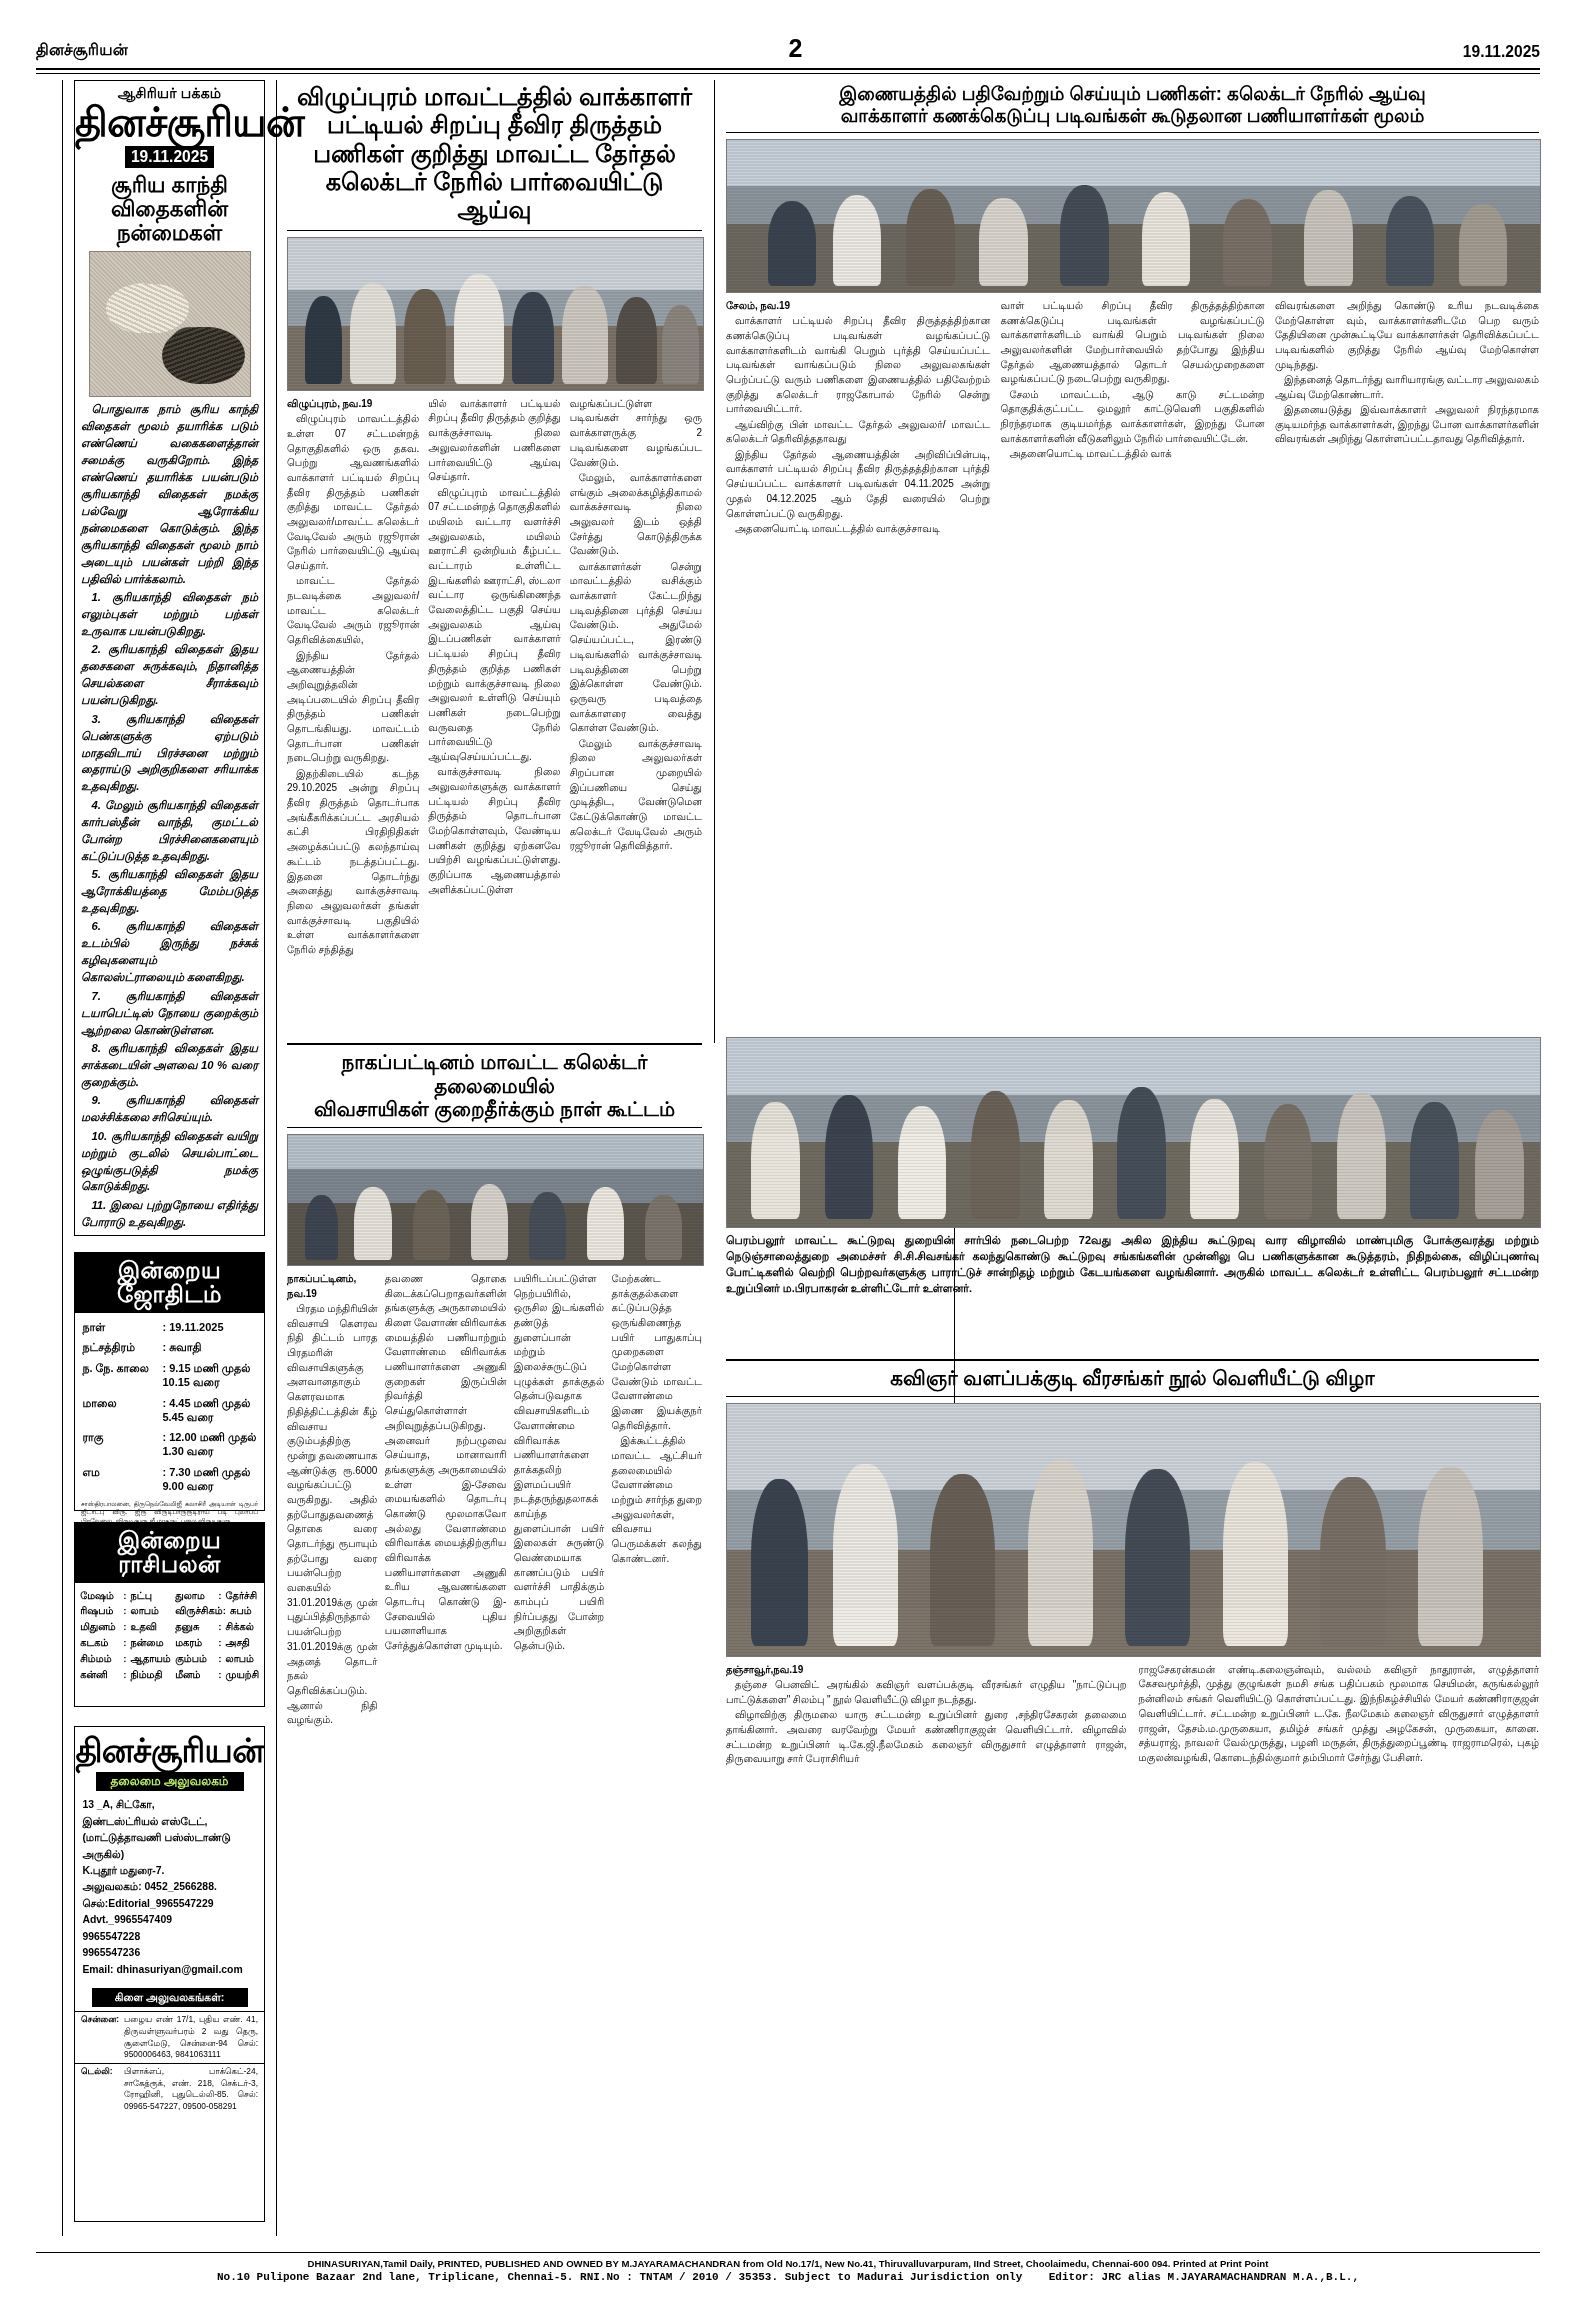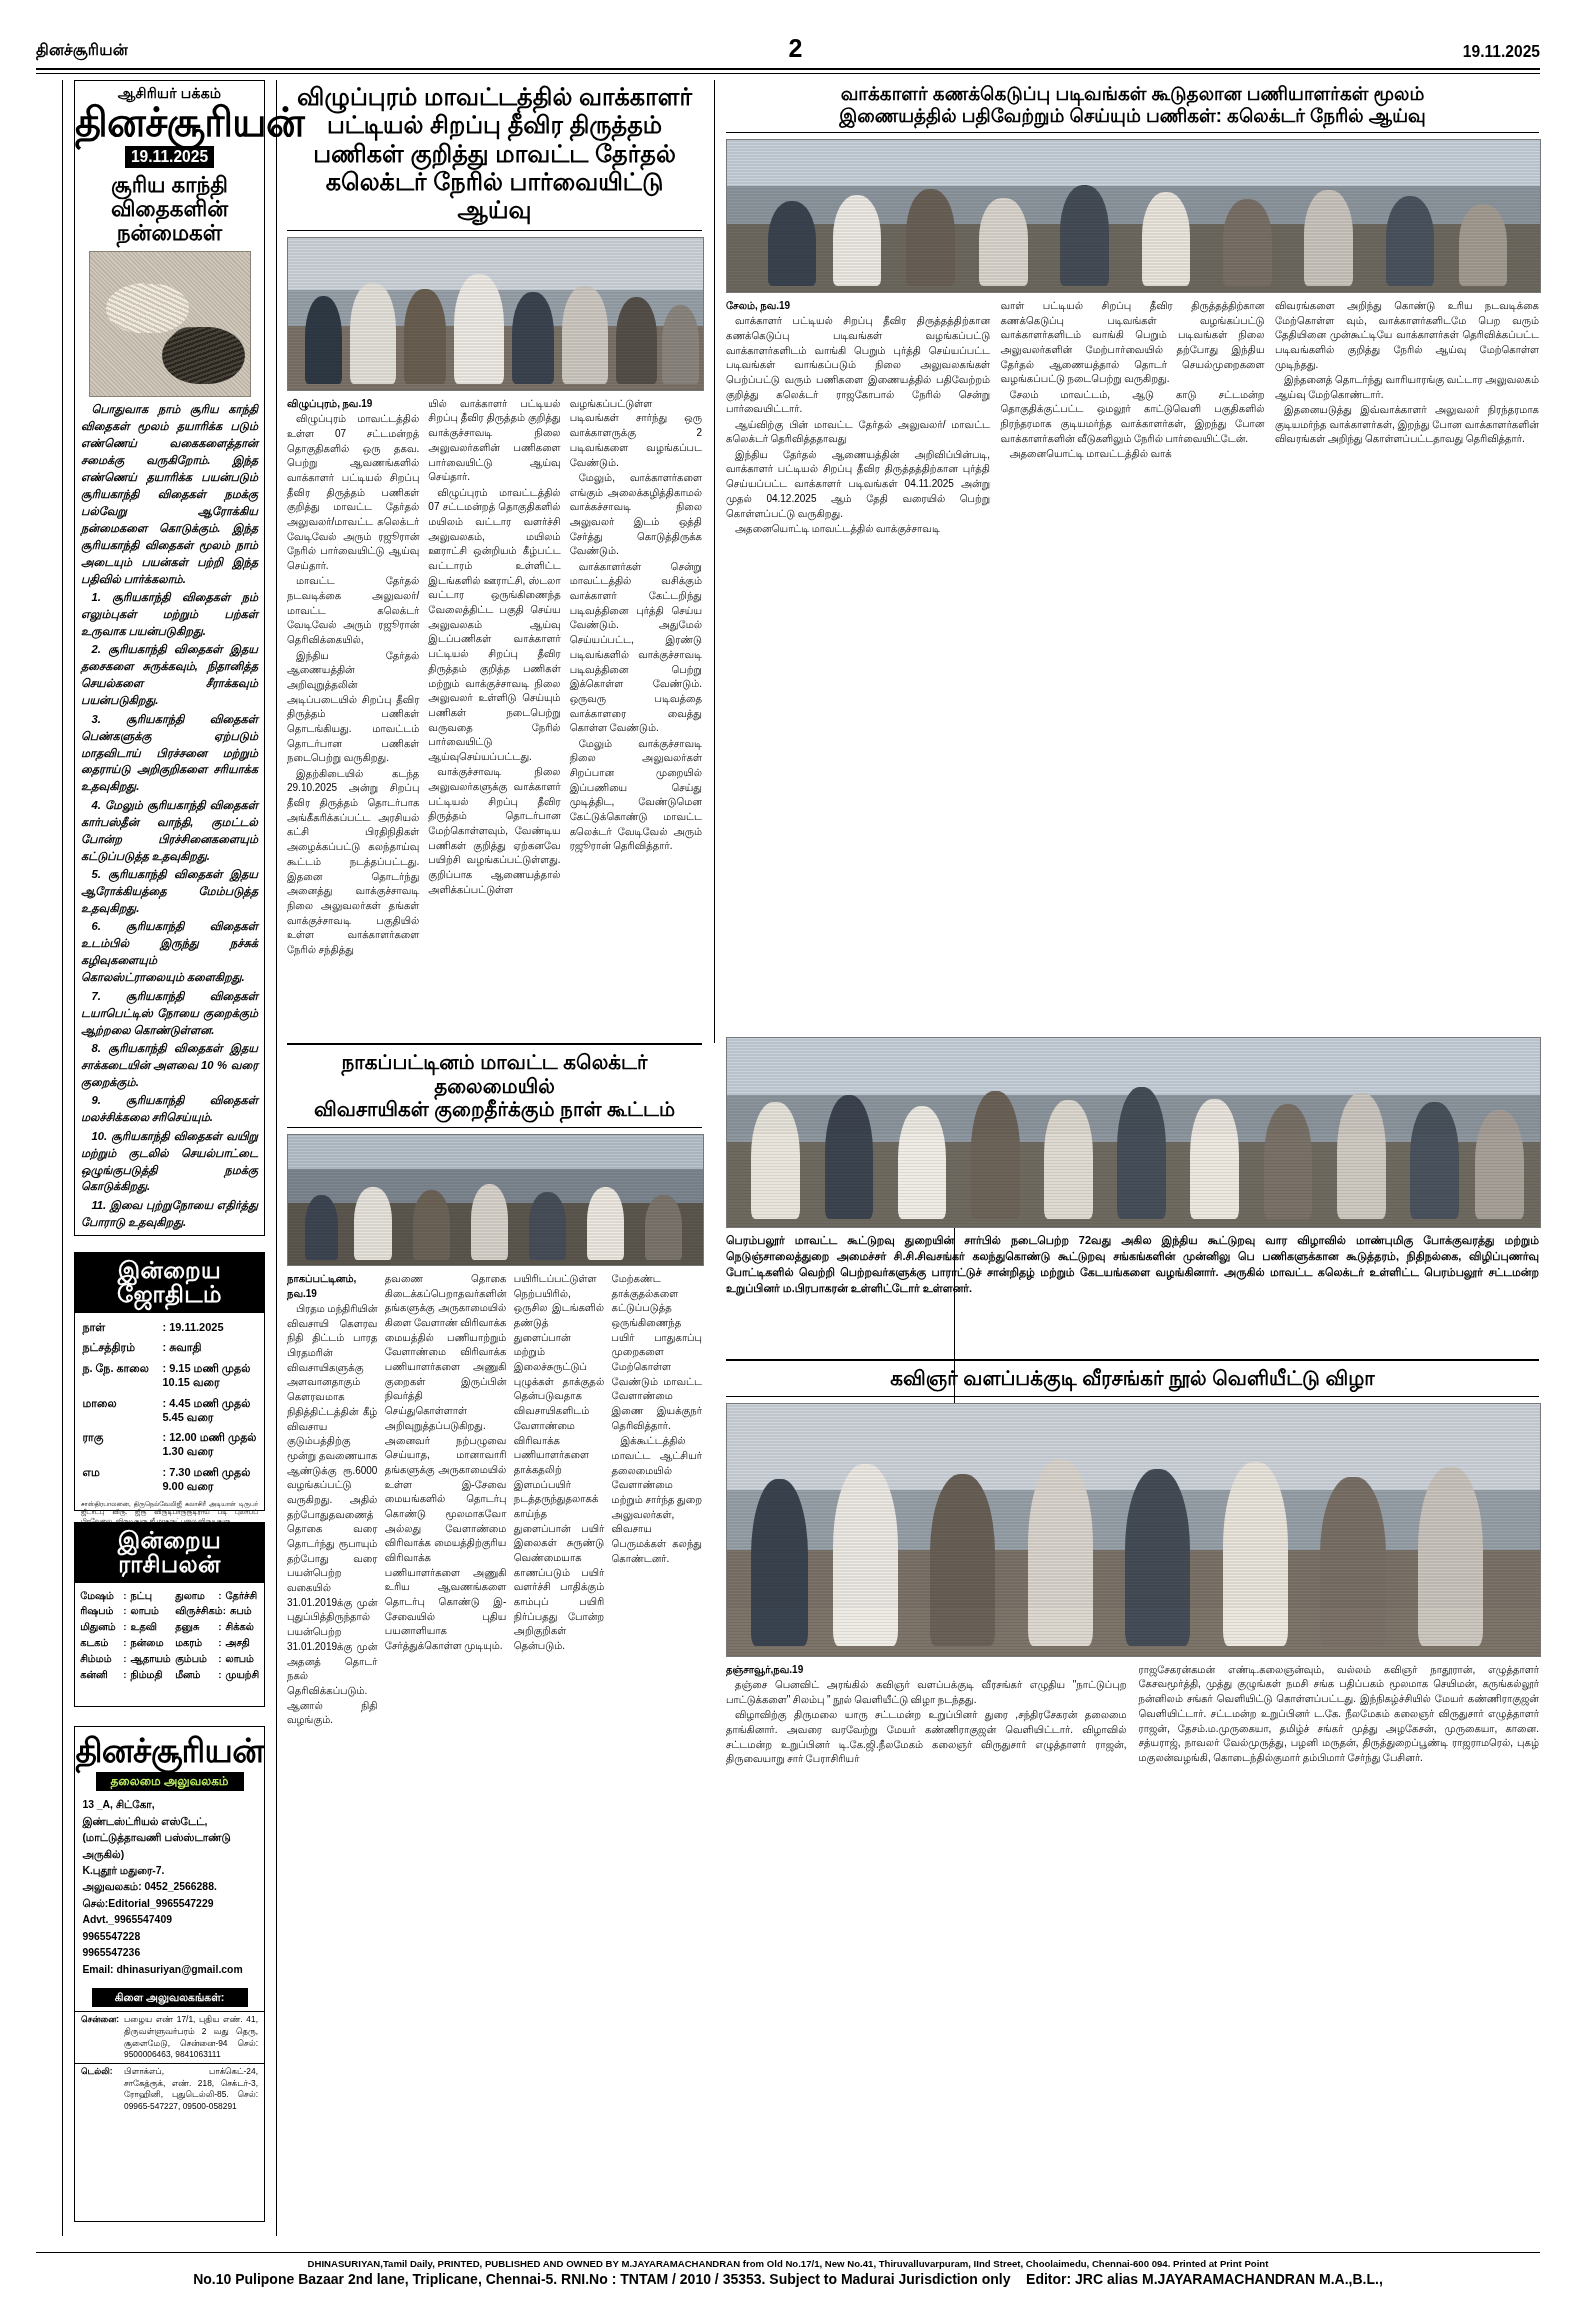--- a/index.html
+++ b/index.html
@@ -142,21 +142,21 @@
 
   .hr-thick{border-top:2.2px solid #000;}
   .hr-thin{border-top:0.7px solid #000;}
 
   
   .footer{
     position:absolute;left:36px;top:2252px;width:1504px;
     border-top:1.5px solid #000;padding-top:3.7px;
     text-align:center;font-size:9.6px;line-height:1.42;font-weight:700;
   }
-  .footer .ln2{font-size:14px;}
+  .footer .ln2{font-size:11px;font-family:Liberation Mono, monospace;}
   .footer b{font-weight:900;}
   .footer .editor{font-weight:900;}
 </style>
 </head>
 <body>
 
 <div class="page">
 
   <div class="topbar">
     <div class="t-left">தினச்சூரியன்</div>
@@ -356,22 +356,22 @@
         <p class="first">வழங்கப்பட்டுள்ள படிவங்கள் சார்ந்து ஒரு வாக்காளருக்கு 2 படிவங்களை வழங்கப்பட வேண்டும்.</p>
         <p>மேலும், வாக்காளர்களை எங்கும் அலைக்கழித்திகாமல் வாக்கச்சாவடி நிலை அலுவலர் இடம் ஒத்தி சேர்த்து கொடுத்திருக்க வேண்டும்.</p>
         <p>வாக்காளர்கள் சென்று மாவட்டத்தில் வசிக்கும் வாக்காளர் கேட்டறிந்து படிவத்தினை புர்த்தி செய்ய வேண்டும். அதுமேல் செய்யப்பட்ட, இரண்டு படிவங்களில் வாக்குச்சாவடி படிவத்தினை பெற்று இக்கொள்ள வேண்டும். ஒருவரு படிவத்தை வாக்காளரை வைத்து கொள்ள வேண்டும்.</p>
         <p>மேலும் வாக்குச்சாவடி நிலை அலுவலர்கள் சிறப்பான முறையில் இப்பணியை செய்து முடித்திட, வேண்டுமென கேட்டுக்கொண்டு மாவட்ட கலெக்டர் வேடிவேல் அரும் ரஜூரான் தெரிவித்தார்.</p>
       </div>
     </div>
   </div>
 
   <div class="col" style="left:726px;top:83px;width:813px;">
     <div class="story-head hl-2">
+      <div>இணையத்தில் பதிவேற்றும் செய்யும் பணிகள்: கலெக்டர் நேரில் ஆய்வு</div>
       <div>வாக்காளர் கணக்கெடுப்பு படிவங்கள் கூடுதலான பணியாளர்கள் மூலம்</div>
-      <div>இணையத்தில் பதிவேற்றும் செய்யும் பணிகள்: கலெக்டர் நேரில் ஆய்வு</div>
     </div>
     <div class="hr-thin" style="margin:5.2px 0 6px;"></div>
     <div class="photo ph-b ph-grain" style="width:813px;height:152px;">
       <div class="ppl" style="left:5%;width:6%;height:56%;background:#3a4450;"></div>
       <div class="ppl" style="left:13%;width:6%;height:60%;background:#efece6;"></div>
       <div class="ppl" style="left:22%;width:6%;height:64%;background:#6a6158;"></div>
       <div class="ppl" style="left:31%;width:6%;height:58%;background:#dcd7cf;"></div>
       <div class="ppl" style="left:41%;width:6%;height:66%;background:#454d58;"></div>
       <div class="ppl" style="left:51%;width:6%;height:62%;background:#ece7df;"></div>
       <div class="ppl" style="left:61%;width:6%;height:57%;background:#7b7168;"></div>

